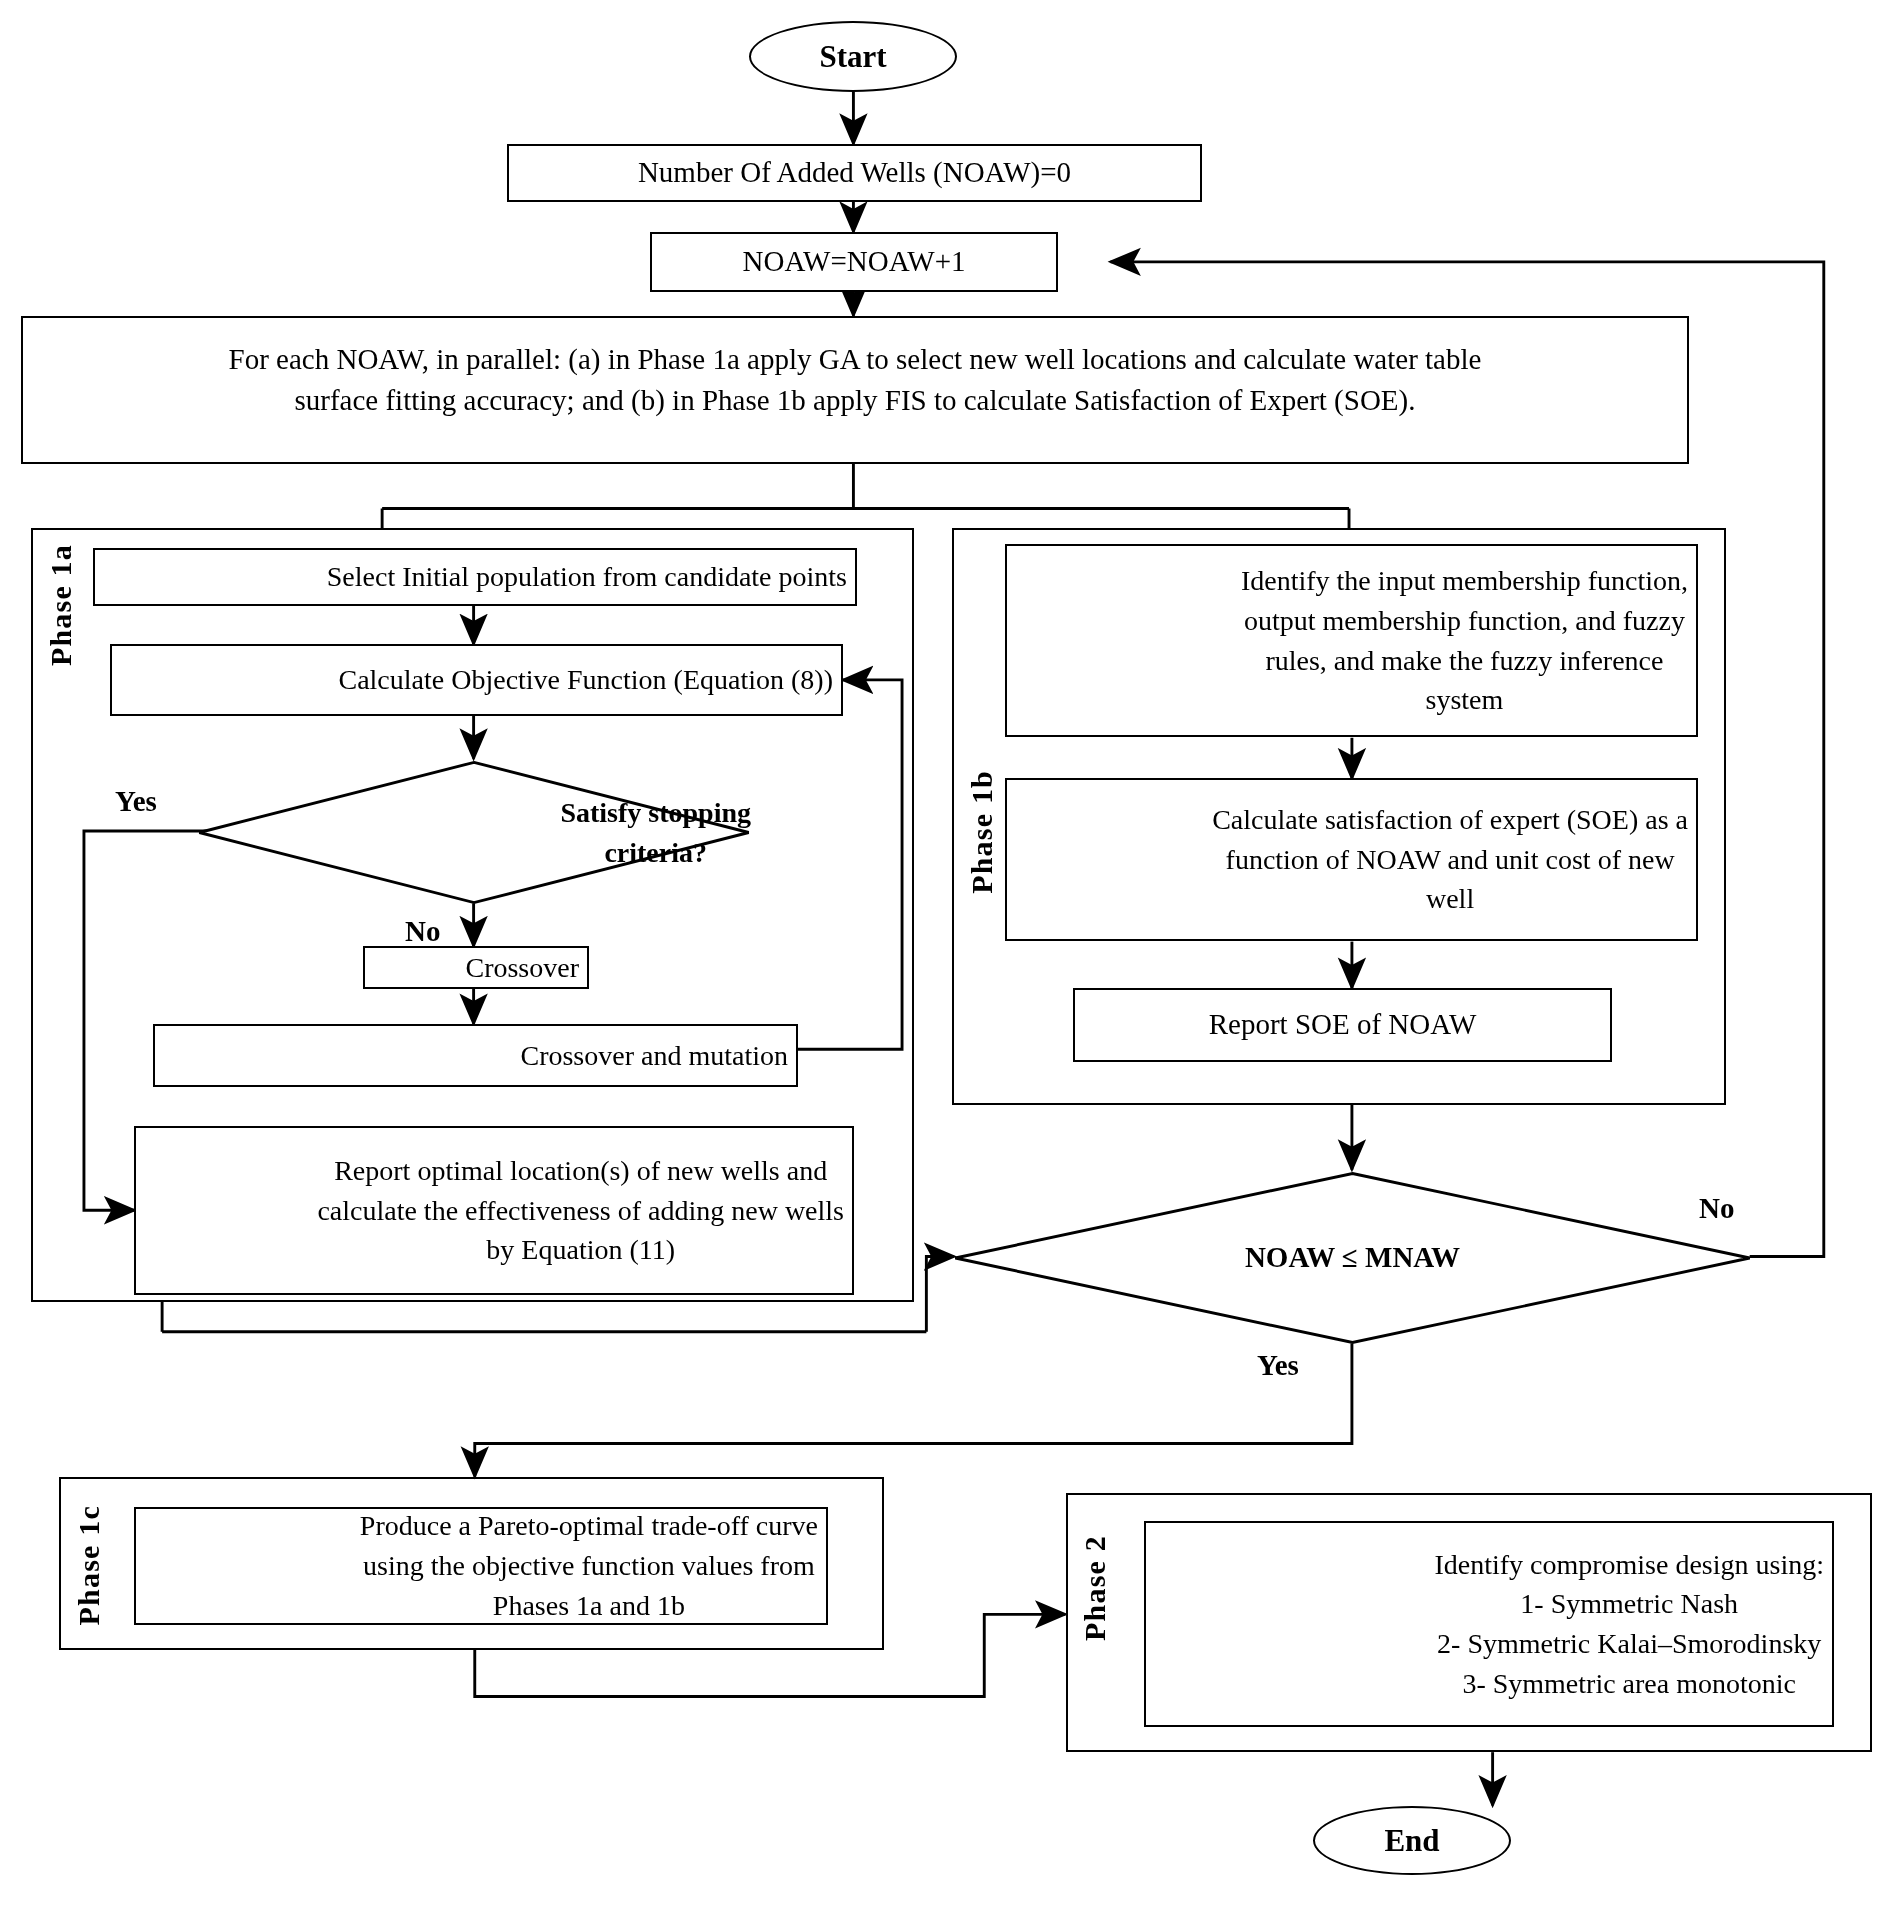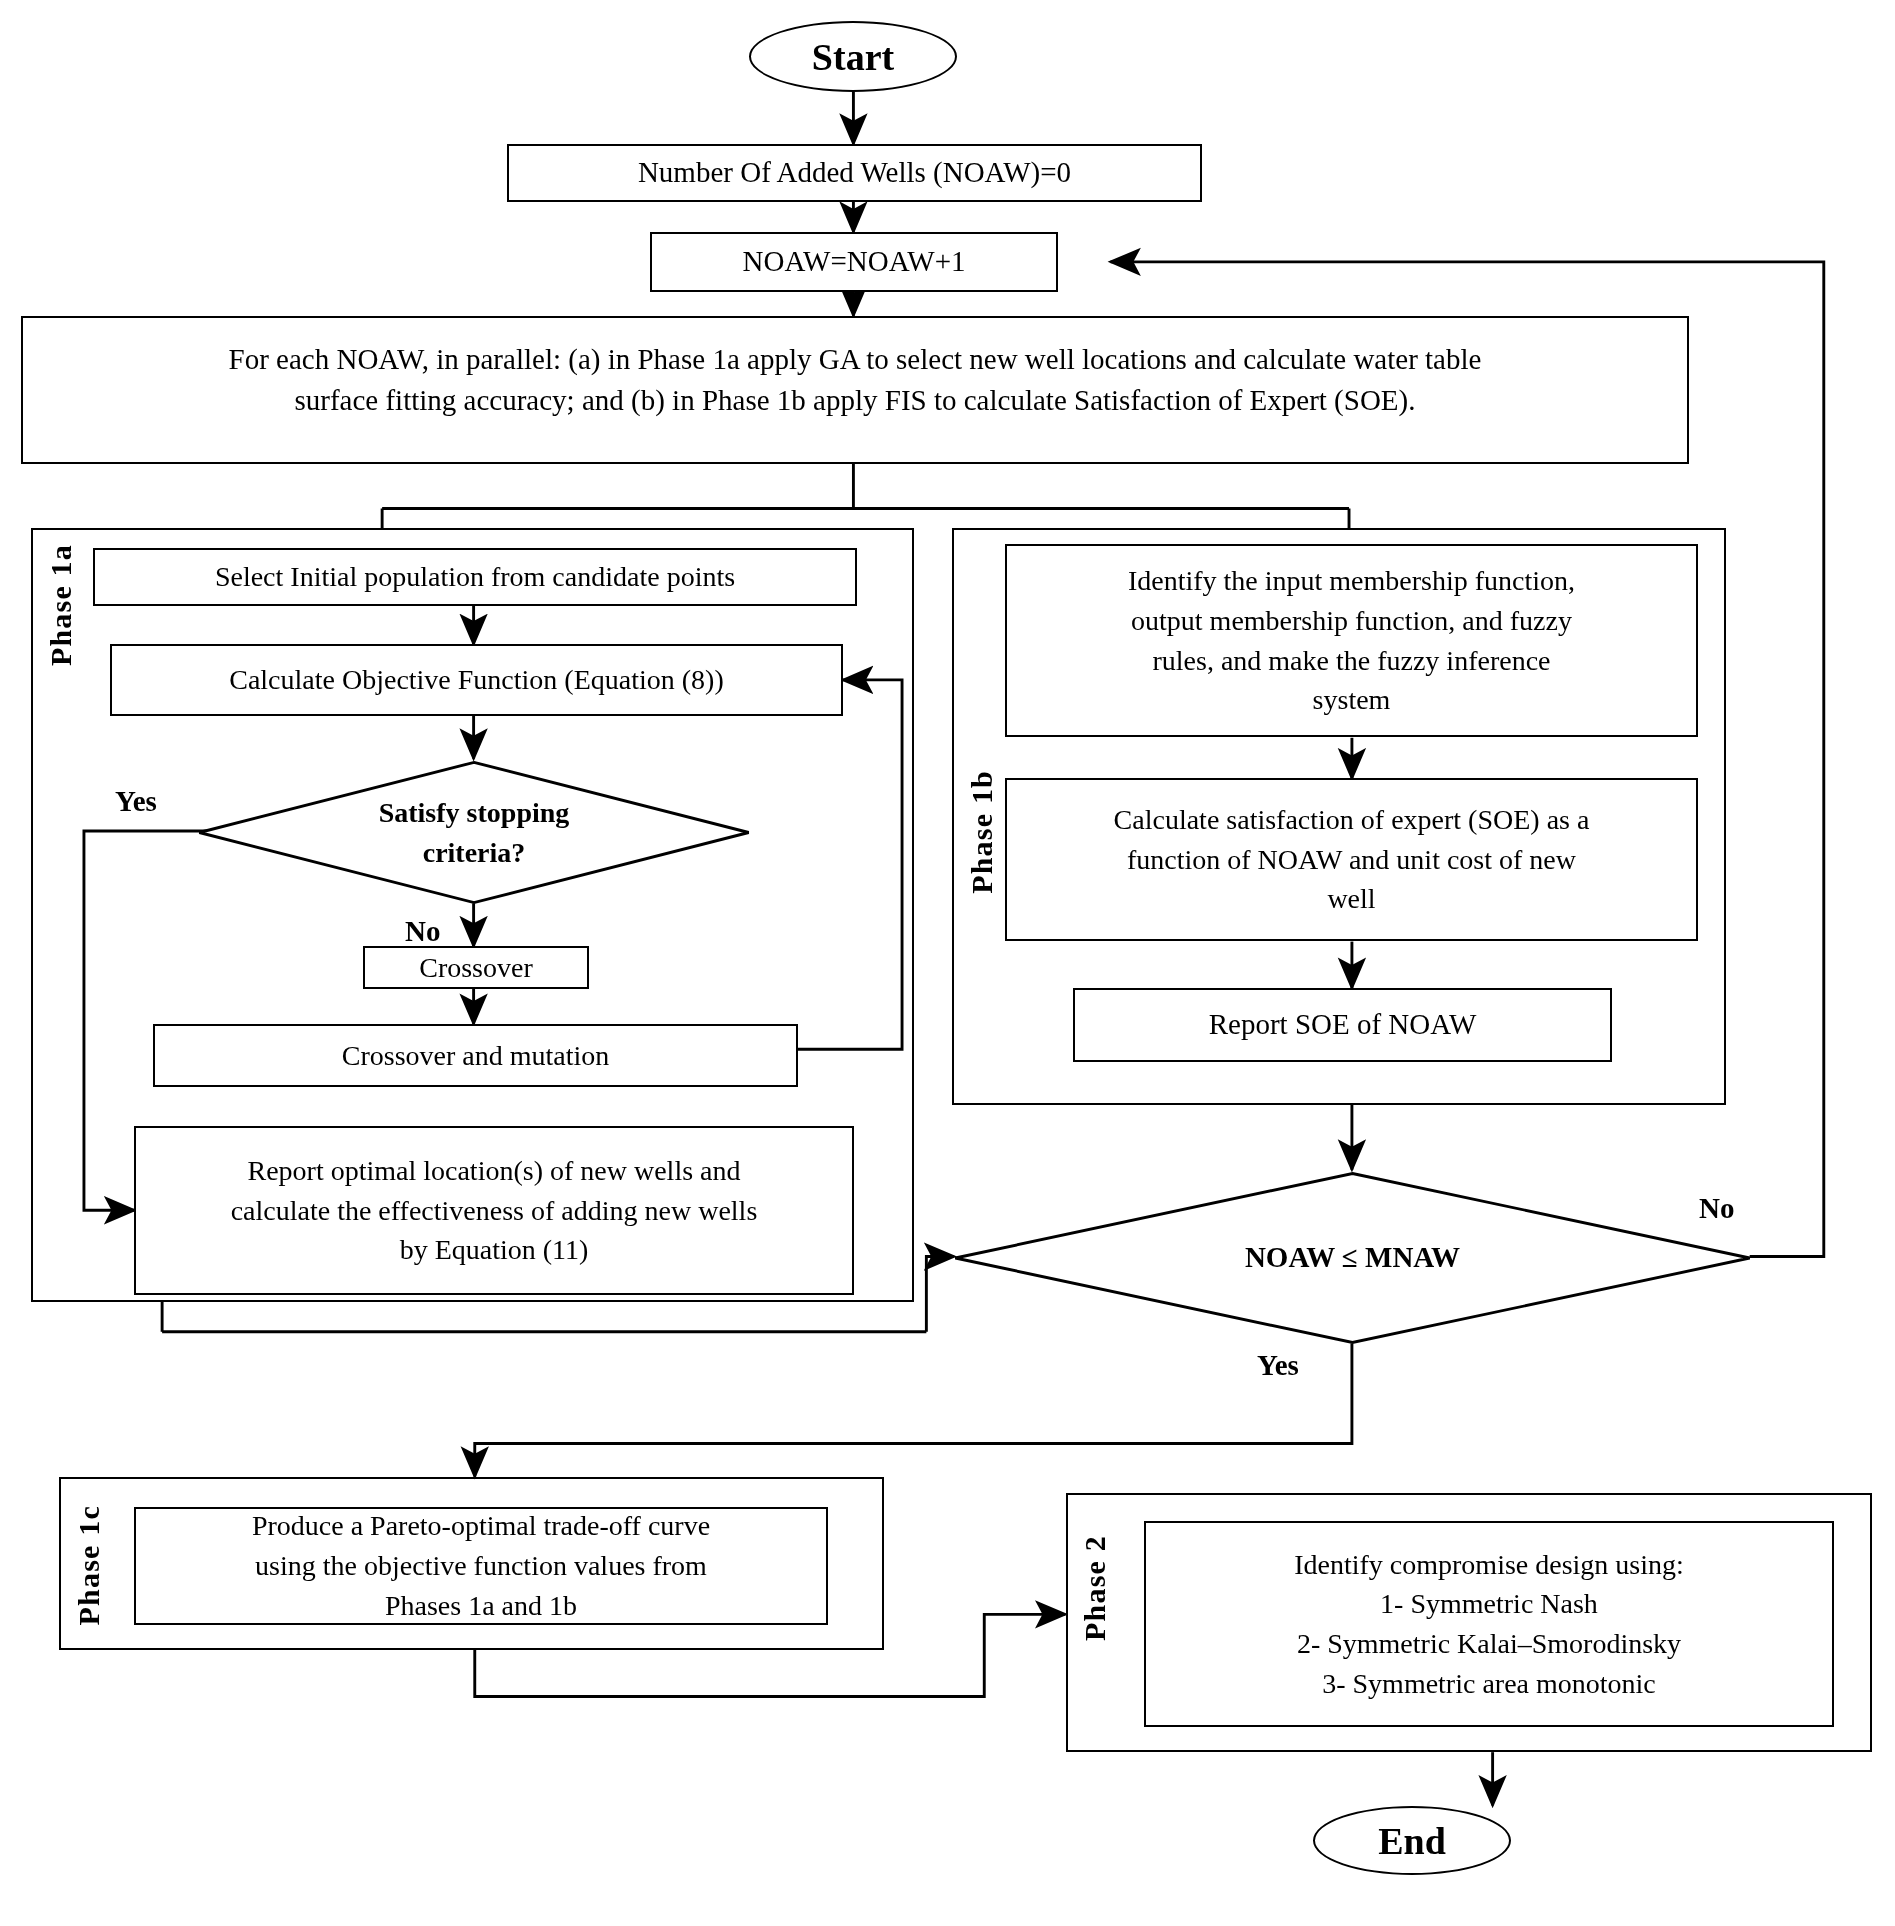--- a/index.html
+++ b/index.html
@@ -97,24 +97,24 @@
     height: 100%;
     display: flex;
     align-items: center;
     justify-content: center;
     text-align: center;
     font-weight: bold;
     color: #000000;
     line-height: 1.42;
     white-space: pre-line;
   }
-  .f48 { font-size: 28px; }
+  .f48 { font-size: 28px; justify-content: flex-end; }
   .f50 { font-size: 29px; }
   .f52 { font-size: 30px; }
-  .f54 { font-size: 38px; }
+  .f54 { font-size: 31px; }
 </style>
 </head>
 <body>
 
 <div id="canvas">
 
   <svg class="wires" viewBox="0 0 3273 3326">
     <defs>
       <marker id="arrow" markerWidth="13" markerHeight="13" refX="10.5" refY="5.5" orient="auto" markerUnits="strokeWidth">
         <path d="M0,0.6 L11.5,5.5 L0,10.4 L2.6,5.5 Z" fill="#000000"></path>

